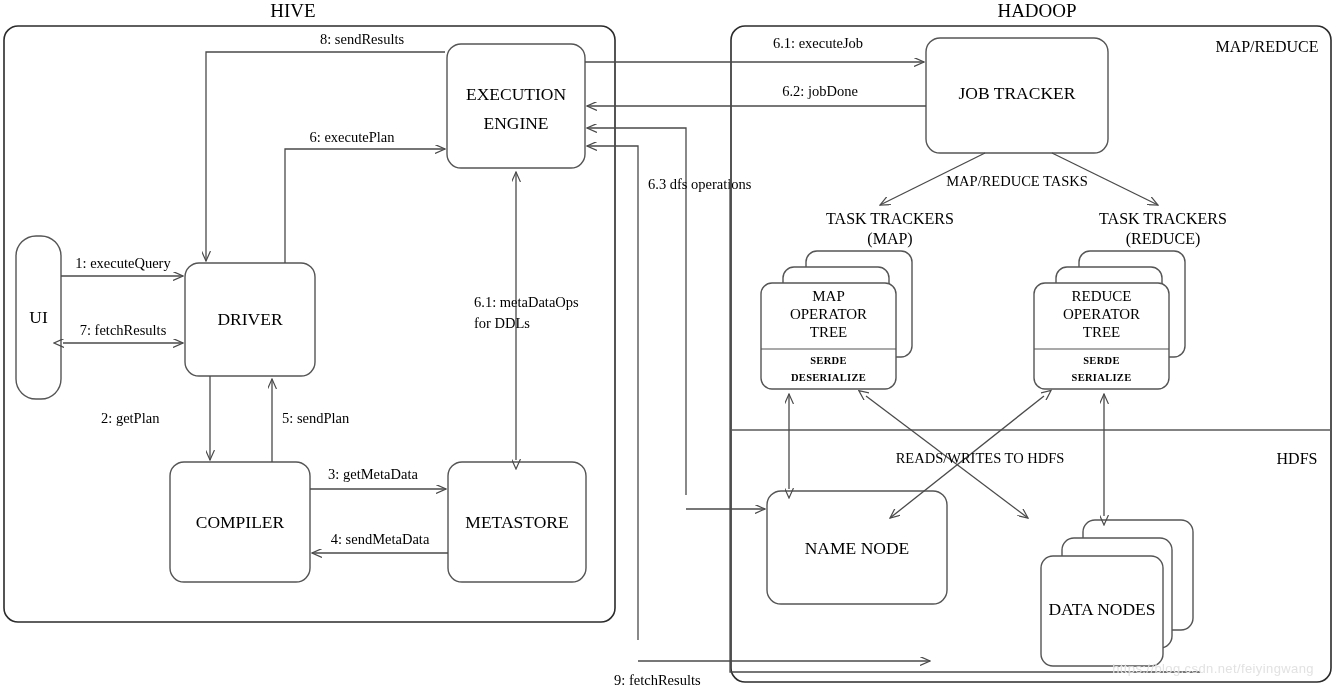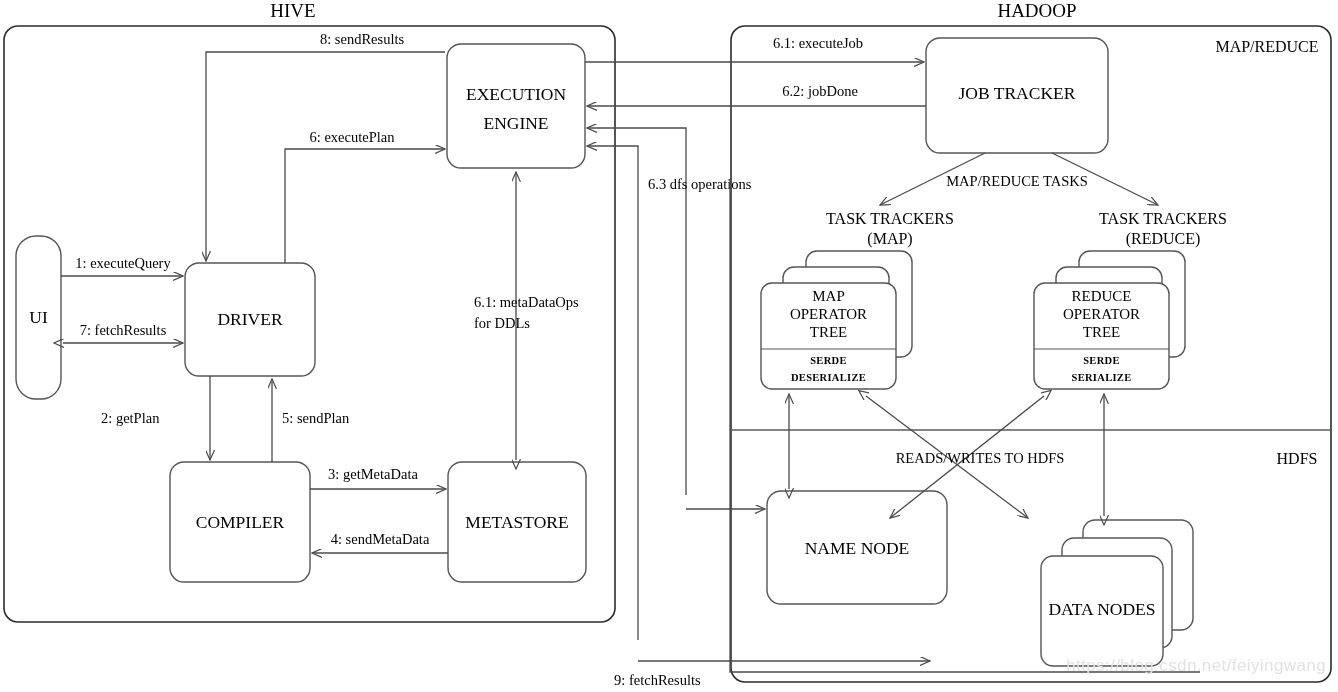--- a/index.html
+++ b/index.html
@@ -83,24 +83,24 @@
   .t-group {
     font-size: 16px;
     text-anchor: middle;
   }
   .t-region {
     font-size: 16px;
     text-anchor: middle;
   }
   .watermark {
     position: absolute;
-    right: 12px;
+    right: 24px;
     bottom: 16px;
     font-family: "Liberation Sans", sans-serif;
-    font-size: 17px;
+    font-size: 13px;
     color: #e2e2e2;
     letter-spacing: 0.4px;
     white-space: nowrap;
     user-select: none;
   }
 </style>
 </head>
 <body>
 
 <div id="stage">

